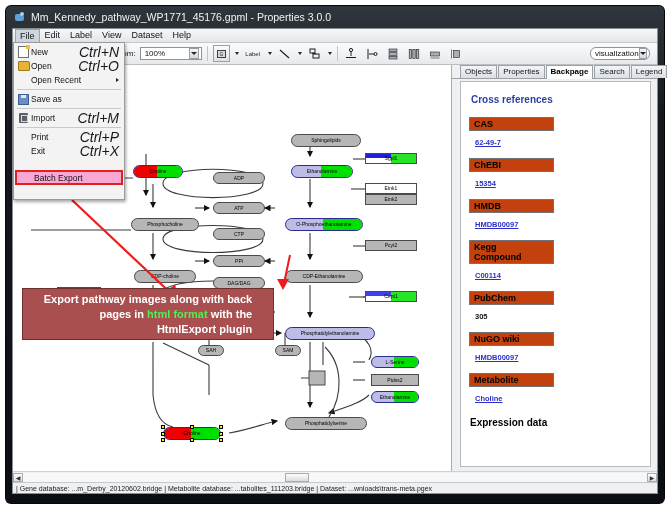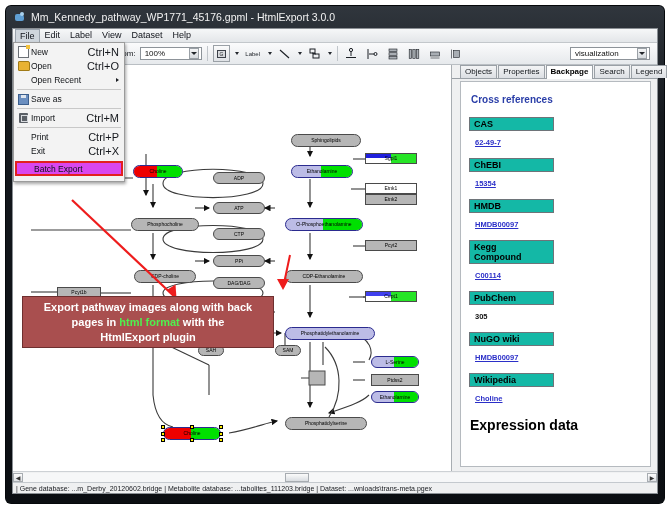--- a/index.html
+++ b/index.html
@@ -68,27 +68,27 @@
   .rpanel{flex:1;background:#eff0f1;display:flex;flex-direction:column;min-width:0;}
   .tabs{display:flex;align-items:flex-end;height:14px;padding-left:8px;gap:1px;
         background:#eff0f1;border-bottom:1px solid #9aa0a6;box-sizing:border-box;}
   .tab{font-size:8px;padding:1px 4px 1px;border:1px solid #9aa0a6;border-bottom:none;
        background:linear-gradient(180deg,#f3f4f5,#dcdfe3);color:#14181d;line-height:10px;}
   .tab.active{background:#ffffff;color:#000;font-weight:bold;padding-bottom:2px;
        margin-bottom:-1px;position:relative;z-index:2;}
   .rbody{flex:1;background:#fff;margin:2px 6px 4px 8px;border:1px solid #b5babf;
          overflow:hidden;position:relative;padding:6px 0 0 8px;box-sizing:border-box;}
   .xref-title{color:#2a3ea8;font-weight:bold;font-size:10px;margin:6px 0 12px 2px;}
-  .dbhead{width:85px;border:1px solid #6e7479;background:#14b8a6;
+  .dbhead{width:85px;border:1px solid #6e7479;background:#c2410c;
           font-weight:bold;font-size:9px;color:#000;padding:1px 13px 1px 4px;
           box-sizing:border-box;margin-top:9px;}
   .dbval{font-size:7.5px;color:#2b2fc8;text-decoration:underline;margin:4px 0 0 6px;
          display:inline-block;font-weight:bold;}
   .dbval.plain{color:#111;text-decoration:none;font-weight:bold;}
-  .expr{font-weight:bold;font-size:14px;color:#000;margin-top:12px;margin-left:1px;}
+  .expr{font-weight:bold;font-size:10px;color:#000;margin-top:12px;margin-left:1px;}
 
   
   .statusline{height:11px;background:#eff0f1;border-top:1px solid #c4c9ce;
        display:flex;align-items:center;font-size:7px;color:#16191e;padding-left:3px;
        box-sizing:border-box;white-space:nowrap;}
   .hscroll{height:10px;background:#f0f1f2;border-top:1px solid #cdd1d5;
        display:flex;align-items:center;}
   .hs-btn{width:10px;height:9px;border:1px solid #a7acb1;background:linear-gradient(180deg,#fcfcfc,#dfe2e6);
        display:flex;align-items:center;justify-content:center;font-size:6px;color:#333;box-sizing:border-box;}
   .hs-track{flex:1;height:9px;background:#f6f7f8;position:relative;}
@@ -96,43 +96,43 @@
        background:linear-gradient(180deg,#fbfbfb,#d9dde1);border:1px solid #a7acb1;box-sizing:border-box;}
 
   
   .menupop{position:absolute;left:13px;top:42px;width:112px;
            background:#f3f3f3;border:1px solid #9b9b9b;z-index:60;
            box-shadow:1px 2px 3px rgba(0,0,0,.35);padding:2px 0;box-sizing:border-box;}
   .mrow{display:flex;align-items:center;height:14px;font-size:8.5px;color:#0f1216;
         padding-left:2px;box-sizing:border-box;position:relative;}
   .mrow .mic{width:15px;height:12px;display:flex;align-items:center;justify-content:center;}
   .mrow .mtx{flex:1;}
-  .mrow .macc{font-size:11px;color:#15181d;padding-right:5px;}
+  .mrow .macc{font-size:14px;color:#15181d;padding-right:5px;font-style:italic;}
   .mrow.dis .mtx,.mrow.dis .macc{color:#a6a6a6;}
   .msep{height:1px;background:#c8c8c8;margin:2px 3px;}
   .mrow .sub{position:absolute;right:5px;border-left:3px solid #1a1d22;
         border-top:2.5px solid transparent;border-bottom:2.5px solid transparent;}
   .mrow.hl{border:2px solid #e22020;box-sizing:border-box;height:15px;
-        margin:3px 1px;background:#d946ef;}
+        margin:12px 1px;background:#f9a8d4;}
   .ic-new{width:9px;height:10px;background:#fff;border:1px solid #6b7076;position:relative;}
   .ic-new:after{content:"";position:absolute;right:-2px;top:-2px;width:4px;height:4px;background:#f2c13c;}
   .ic-open{width:10px;height:8px;background:#e8b233;border:1px solid #a07a16;border-radius:1px 2px 1px 1px;}
   .ic-save{width:9px;height:9px;background:#b9bdc1;border:1px solid #7e848a;}
   .ic-savea{width:9px;height:9px;background:#6b8fc0;border:1px solid #3c5f8d;position:relative;}
   .ic-savea:after{content:"";position:absolute;left:2px;top:0;width:5px;height:3px;background:#dfe6ef;}
   .ic-imp{width:9px;height:10px;background:#5a5f66;border-radius:1px;position:relative;}
   .ic-imp:after{content:"";position:absolute;left:2px;top:2px;width:5px;height:5px;
         border:1px solid #d7dade;}
 
   
   .callout{position:absolute;left:22px;top:288px;width:252px;height:52px;
            background:#a94f4f;border:1px solid #6e2f2f;z-index:50;
-           display:flex;align-items:center;justify-content:center;text-align:center;
+           display:flex;align-items:center;justify-content:center;text-align:right;
            color:#fff;font-weight:bold;font-size:11px;line-height:15px;padding:0 6px;
-           box-sizing:border-box;margin-top:8px;}
+           box-sizing:border-box;}
   .callout .grn{color:#4ff04f;}
   .arrowsvg{position:absolute;left:0;top:0;width:670px;height:509px;
             pointer-events:none;z-index:49;}
 
   
   .node{position:absolute;box-sizing:border-box;display:flex;align-items:center;
         justify-content:center;font-size:5px;color:#000;text-align:center;
         line-height:1;overflow:hidden;white-space:nowrap;}
   .metab{border:1px solid #2b2b8f;border-radius:8px;background:#bcbce6;}
   .grey{border:1px solid #4a4a4a;border-radius:8px;background:#b6b6b6;}
@@ -146,21 +146,21 @@
 <body>
 
 <div class="shot">
 
   <div class="winframe">
       <div class="glow"></div>
     </div>
 
   <div class="titlebar">
     <span class="tico"></span>
-    <span>Mm_Kennedy_pathway_WP1771_45176.gpml - HtmlExport 3.0.0</span>
+    <span>Mm_Kennedy_pathway_WP1771_45176.gpml - Properties 3.0.0</span>
   </div>
 
   <div class="app">
 
     <div class="menubar">
       <span class="mi open">File</span>
       <span class="mi">Edit</span>
       <span class="mi">Label</span>
       <span class="mi">View</span>
       <span class="mi">Dataset</span>
@@ -235,21 +235,21 @@
             <line x1="1.5" y1="10" x2="10.5" y2="10" stroke="#1b1f25" stroke-width=".6"></line>
           </svg>
       </span>
       <span class="tbtn">
         <svg width="12" height="12" viewBox="0 0 12 12">
             <line x1="1.5" y1="1.5" x2="1.5" y2="10.5" stroke="#1b1f25" stroke-width=".6"></line>
             <rect x="3.5" y="2.5" width="6" height="7" fill="#a9aeb4" stroke="#1b1f25" stroke-width=".6"></rect>
           </svg>
       </span>
       <span style="flex:1"></span>
-      <span class="combo" style="width:80px;margin-right:3px;">
+      <span class="combo" style="width:60px;margin-right:3px;border-radius:6px;">
         <span>visualization</span>
         <span class="arw">
             <i></i>
           </span>
       </span>
     </div>
 
     <div class="main">
 
       <div class="canvaswrap">
@@ -443,21 +443,21 @@
               <div class="dbhead">ChEBI</div>
               <div><span class="dbval">15354</span></div>
               <div class="dbhead">HMDB</div>
               <div><span class="dbval">HMDB00097</span></div>
               <div class="dbhead">Kegg Compound</div>
               <div><span class="dbval">C00114</span></div>
               <div class="dbhead">PubChem</div>
               <div><span class="dbval plain">305</span></div>
               <div class="dbhead">NuGO wiki</div>
               <div><span class="dbval">HMDB00097</span></div>
-              <div class="dbhead">Wikipedia</div>
+              <div class="dbhead">Metabolite</div>
               <div><span class="dbval">Choline</span></div>
             </div>
           <div class="expr">Expression data</div>
         </div>
       </div>
     </div>
 
     <div class="hscroll">
       <span class="hs-btn">◀</span>
       <span class="hs-track">

